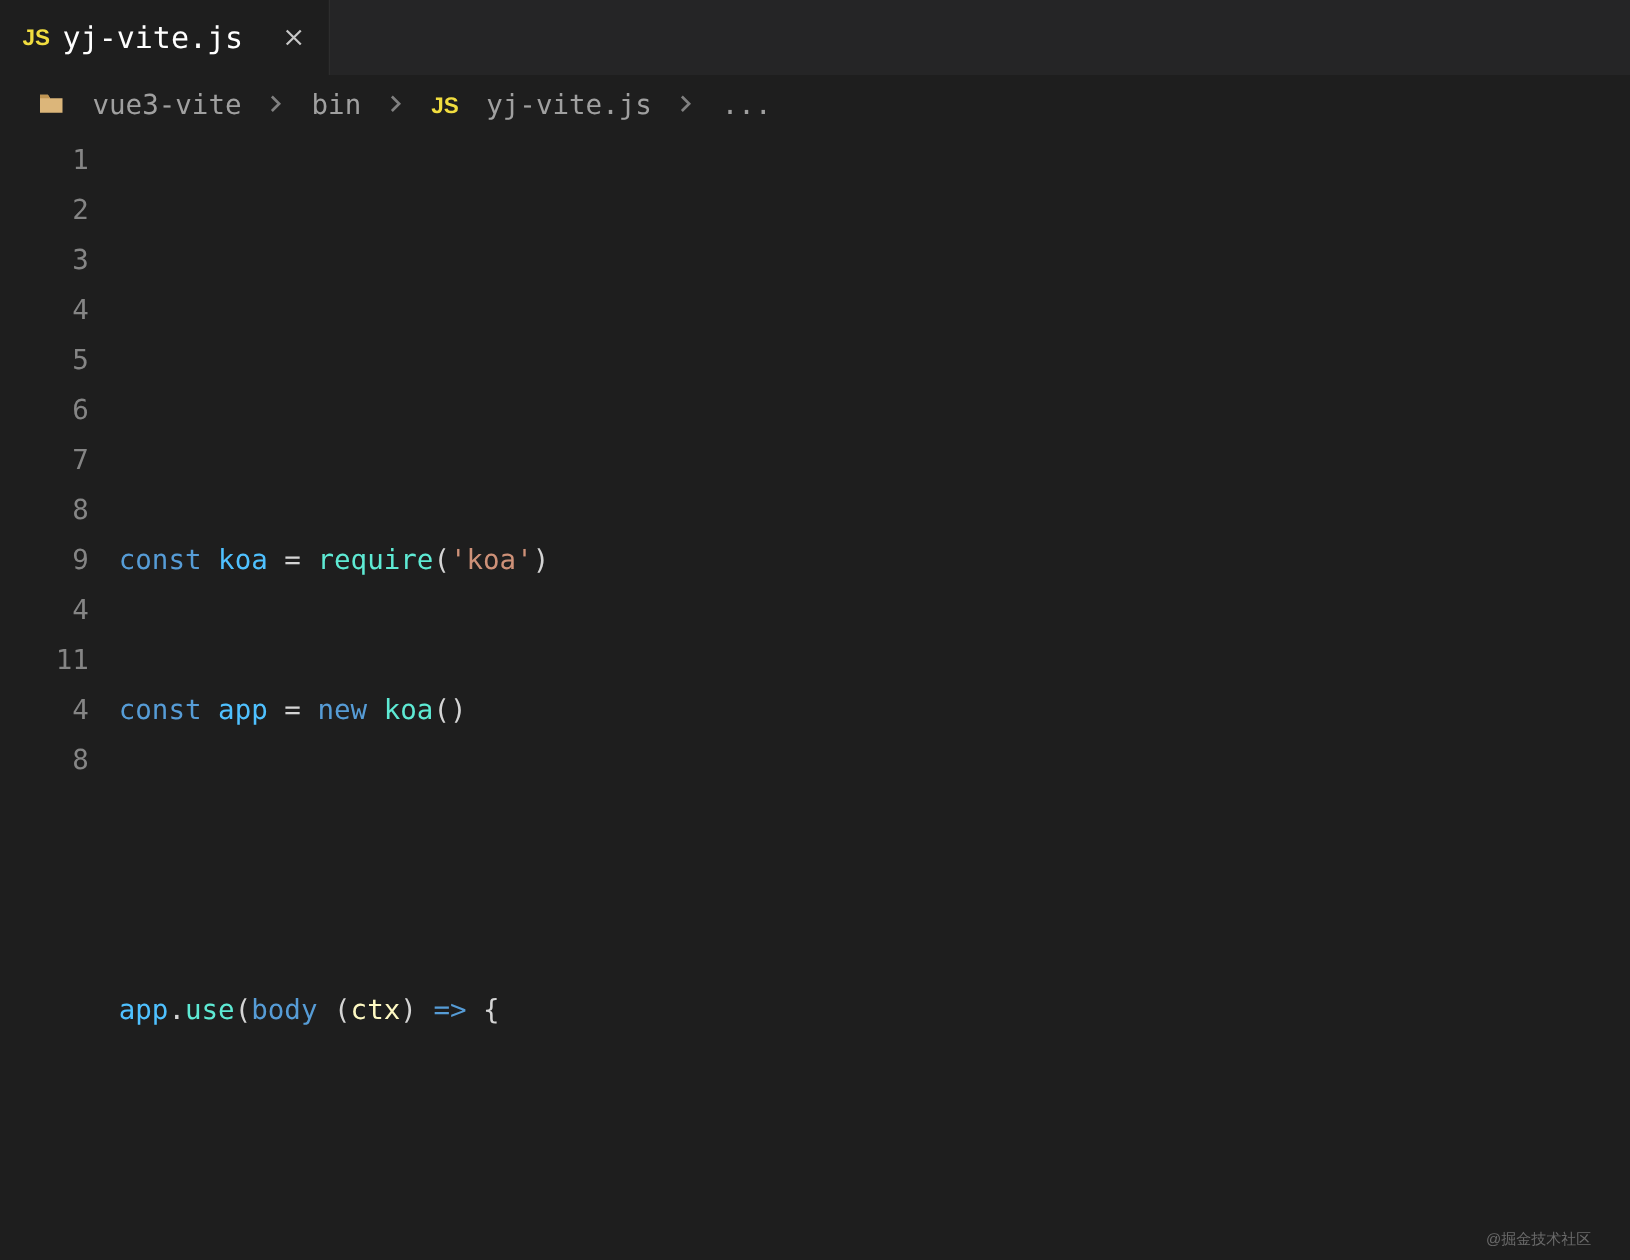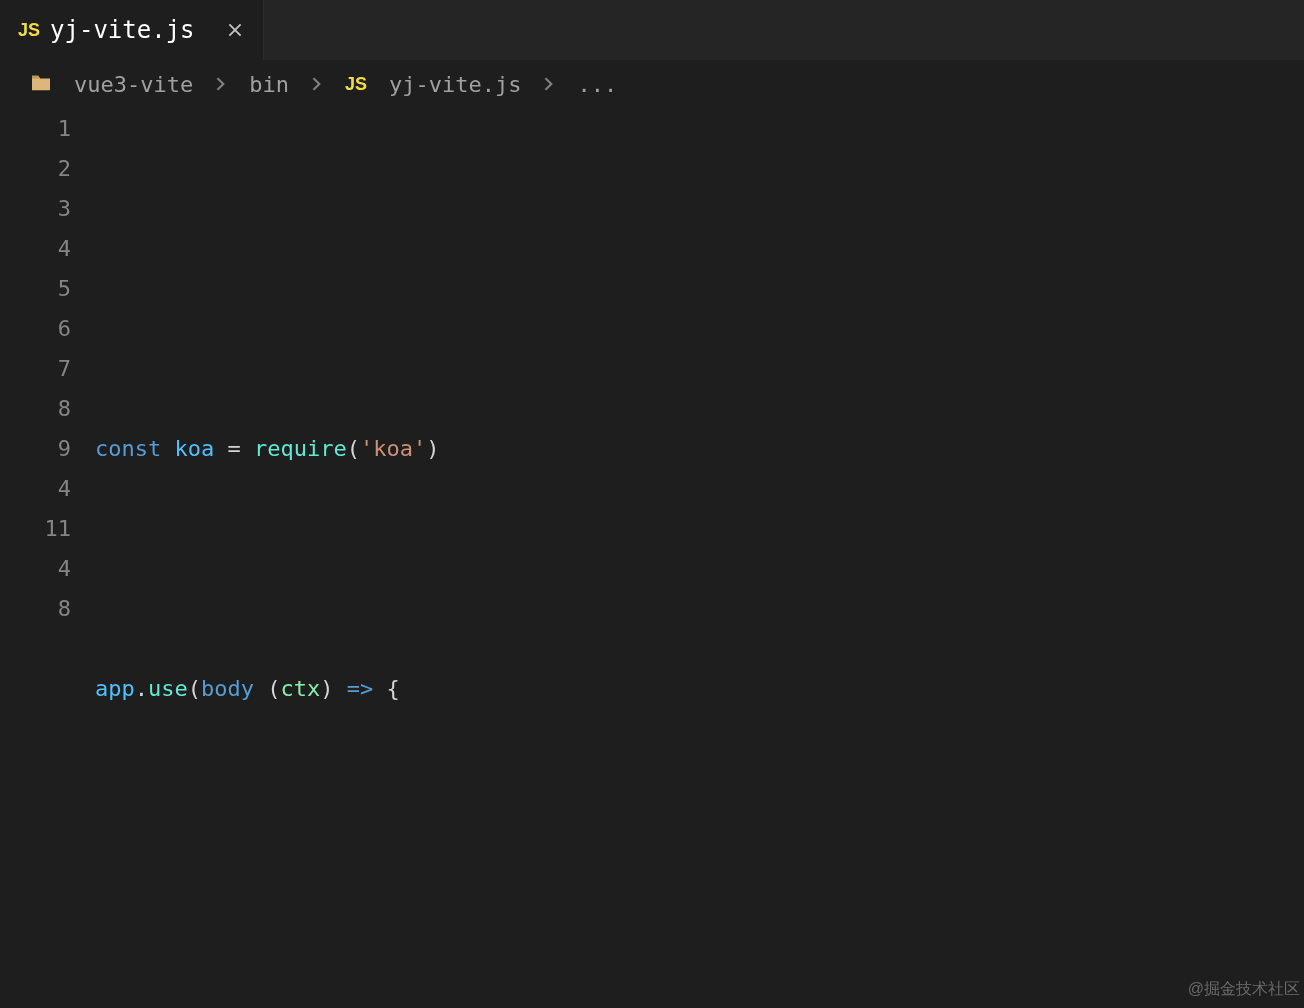--- a/index.html
+++ b/index.html
@@ -104,34 +104,34 @@
     }
     .code-line {
       height: 40px;
       position: relative;
     }
     .tok-keyword { color: #569cd6; text-align: center; }
     .tok-var { color: #4fc1ff; }
     .tok-func { color: #5eead4; }
     .tok-string { color: #ce9178; }
     .tok-punct { color: #d4d4d4; }
-    .tok-param { color: #86efac; }
+    .tok-param { color: #fef9c3; }
     .indent-guide {
       position: absolute;
       left: 0;
       top: 0;
       height: 100%;
       border-left: 1px solid #404040;
     }
     .watermark {
       position: absolute;
       bottom: 8px;
-      right: 4px;
+      right: 31px;
       color: #6a6a6a;
-      font-size: 16px;
+      font-size: 12px;
       font-family: sans-serif;
     }
   </style>
 </head>
 <body>
 
 <div class="tab-bar">
   <div class="tab">
     <span class="tab-icon-js">JS</span>
     <span class="tab-label">yj-vite.js</span>
@@ -185,20 +185,21 @@
     <div class="line-num">9</div>
     <div class="line-num">4</div>
     <div class="line-num">11</div>
     <div class="line-num">4</div>
     <div class="line-num">8</div>
   </div>
   <div class="code">
     <div class="code-line"></div>
     <div class="code-line"></div>
     <div class="code-line"><span class="tok-keyword">const</span> <span class="tok-var">koa</span><span class="tok-punct"> = </span><span class="tok-func">require</span><span class="tok-punct">(</span><span class="tok-string">'koa'</span><span class="tok-punct">)</span></div>
+    <div class="code-line"><span class="tok-keyword">const</span> <span class="tok-var">app</span><span class="tok-punct"> = </span><span class="tok-keyword">new</span> <span class="tok-func">koa</span><span class="tok-punct">()</span></div>
     <div class="code-line"></div>
     <div class="code-line"><span class="tok-var">app</span><span class="tok-punct">.</span><span class="tok-func">use</span><span class="tok-punct">(</span><span class="tok-keyword">body</span><span class="tok-punct"> (</span><span class="tok-param">ctx</span><span class="tok-punct">) </span><span class="tok-keyword">=&gt;</span><span class="tok-punct"> {</span></div>
     
     
     
     
     
     
   </div>
 </div>

